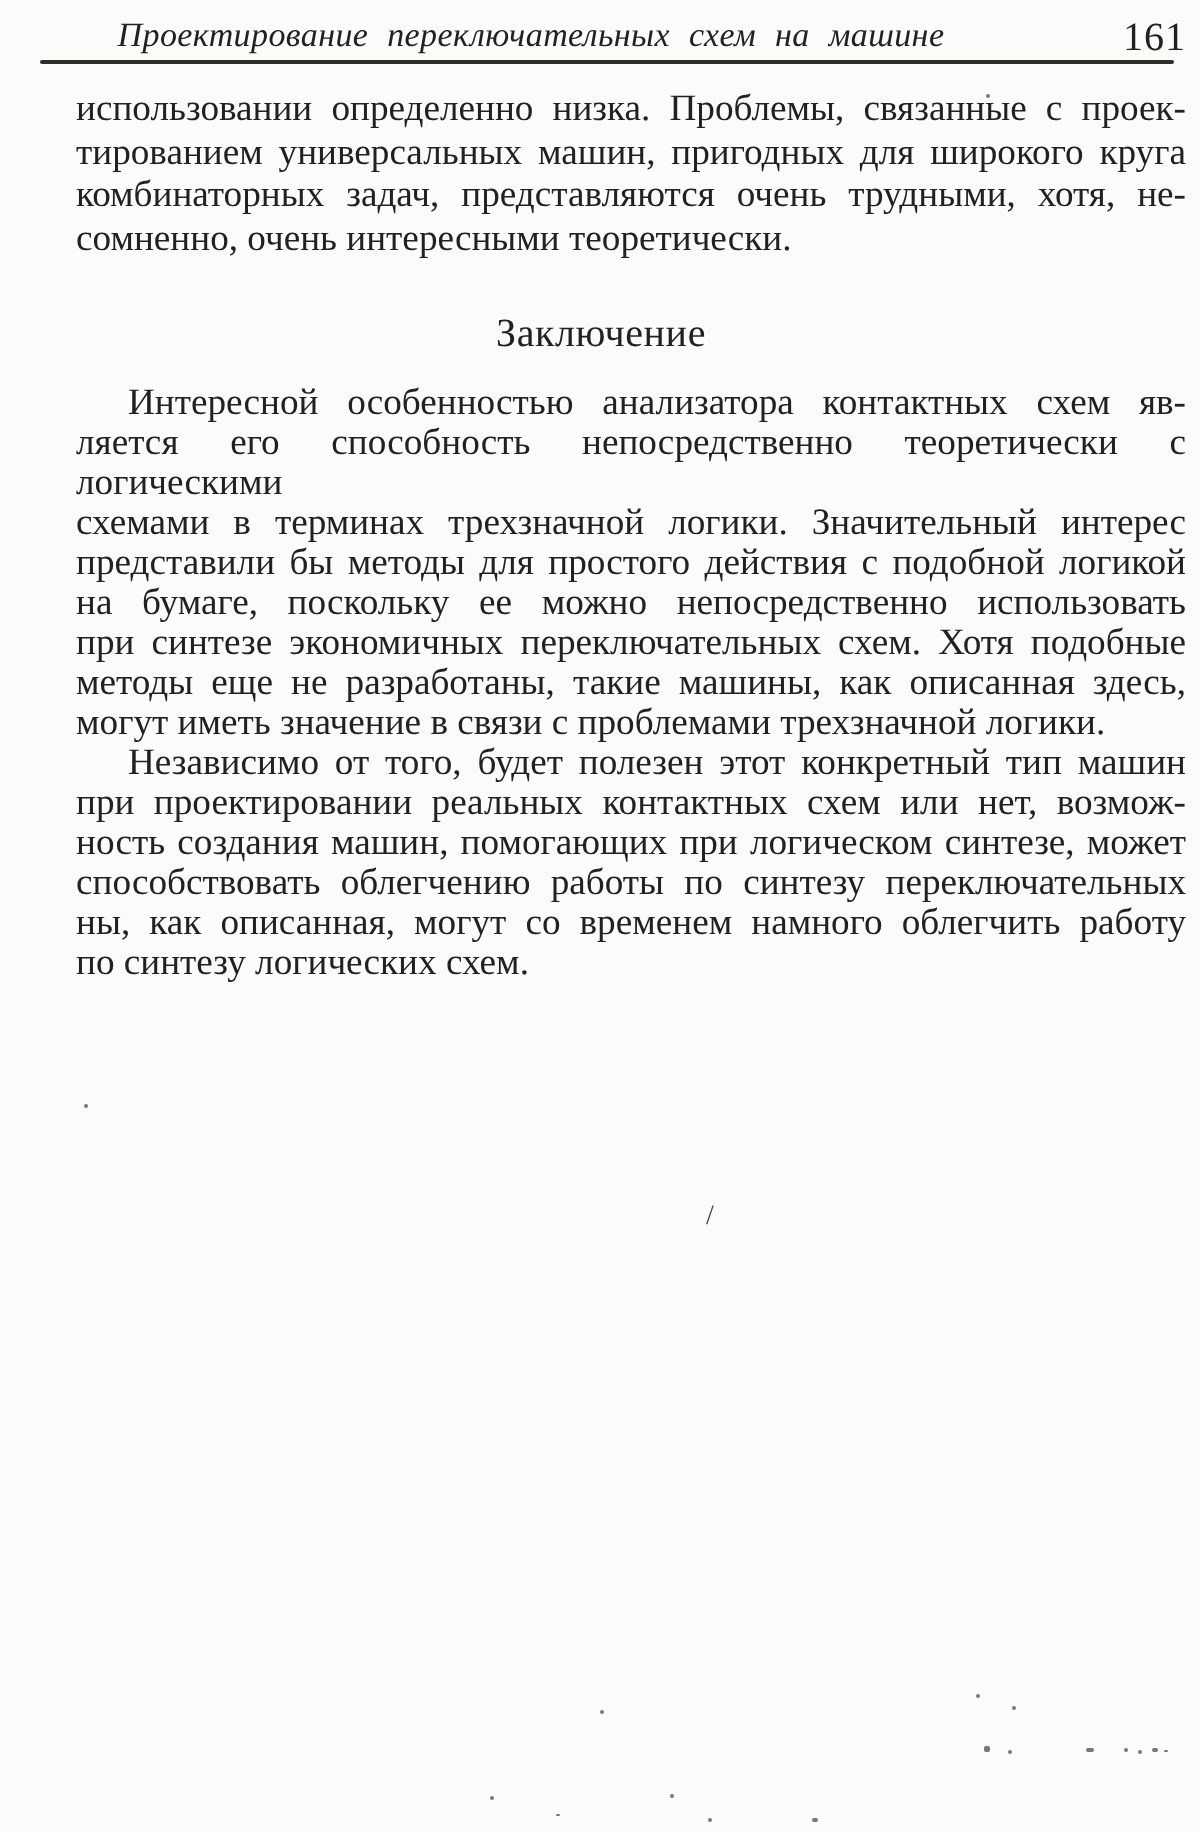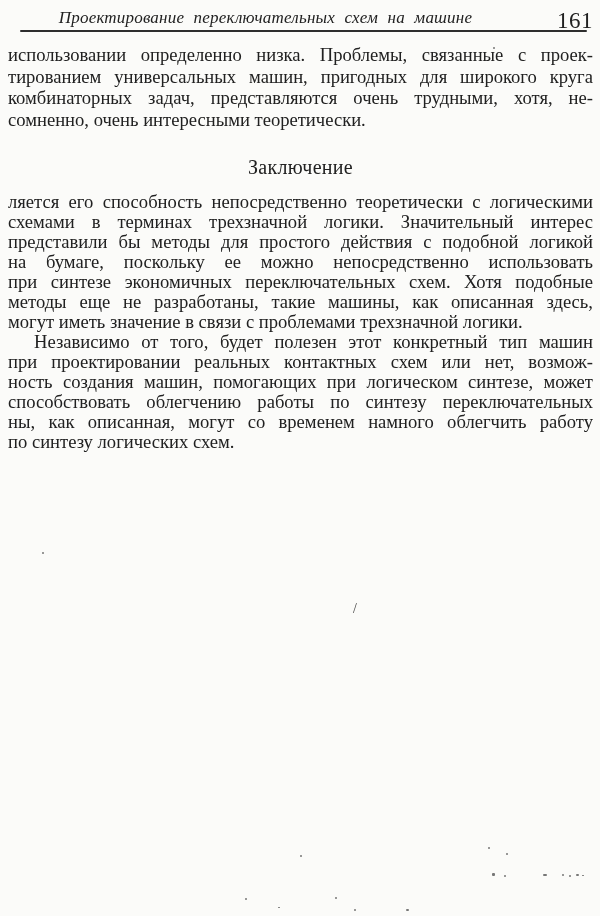--- a/index.html
+++ b/index.html
@@ -26,36 +26,37 @@
     text-align:center;
     font-style:italic;
     font-size:17px;
     word-spacing:5px;
     letter-spacing:.2px;
     padding-right:70px; 
     white-space:nowrap;
   }
   .page-number{
     position:absolute;right:0;top:0;
-    font-size:23px;
+    font-size:20px;
     letter-spacing:.5px;
   }
   .rule{
     position:absolute;top:30px;left:20px;width:567px;height:2px;
     background:var(--rule);
     border-radius:1px;
   }
   .body{
     position:absolute;top:44px;left:8px;width:585px;
     font-size:18.6px;
   }
   .para .tline{
     line-height:20px;
     text-align:justify;
     text-align-last:justify;
+    margin-left:30px;
   }
   .para.intro .tline{line-height:21.5px;}
   .para .tline.lastline{
     text-align-last:left;
   }
   .para .tline.firstline{
     text-indent:26px;
   }
   .heading{
     margin:25px 0 13px 0;
@@ -94,20 +95,21 @@
     <div class="para intro">
         <div class="tline">использовании определенно низка. Проблемы, связанные с проек-</div>
         <div class="tline">тированием универсальных машин, пригодных для широкого круга</div>
         <div class="tline">комбинаторных задач, представляются очень трудными, хотя, не-</div>
         <div class="tline lastline">сомненно, очень интересными теоретически.</div>
       </div>
 
     <h2 class="heading">Заключение</h2>
 
     <div class="para">
+        <div class="tline firstline">Интересной особенностью анализатора контактных схем яв-</div>
         <div class="tline">ляется его способность непосредственно теоретически с логическими</div>
         <div class="tline">схемами в терминах трехзначной логики. Значительный интерес</div>
         <div class="tline">представили бы методы для простого действия с подобной логикой</div>
         <div class="tline">на бумаге, поскольку ее можно непосредственно использовать</div>
         <div class="tline">при синтезе экономичных переключательных схем. Хотя подобные</div>
         <div class="tline">методы еще не разработаны, такие машины, как описанная здесь,</div>
         <div class="tline lastline">могут иметь значение в связи с проблемами трехзначной логики.</div>
       </div>
 
     <div class="para">

